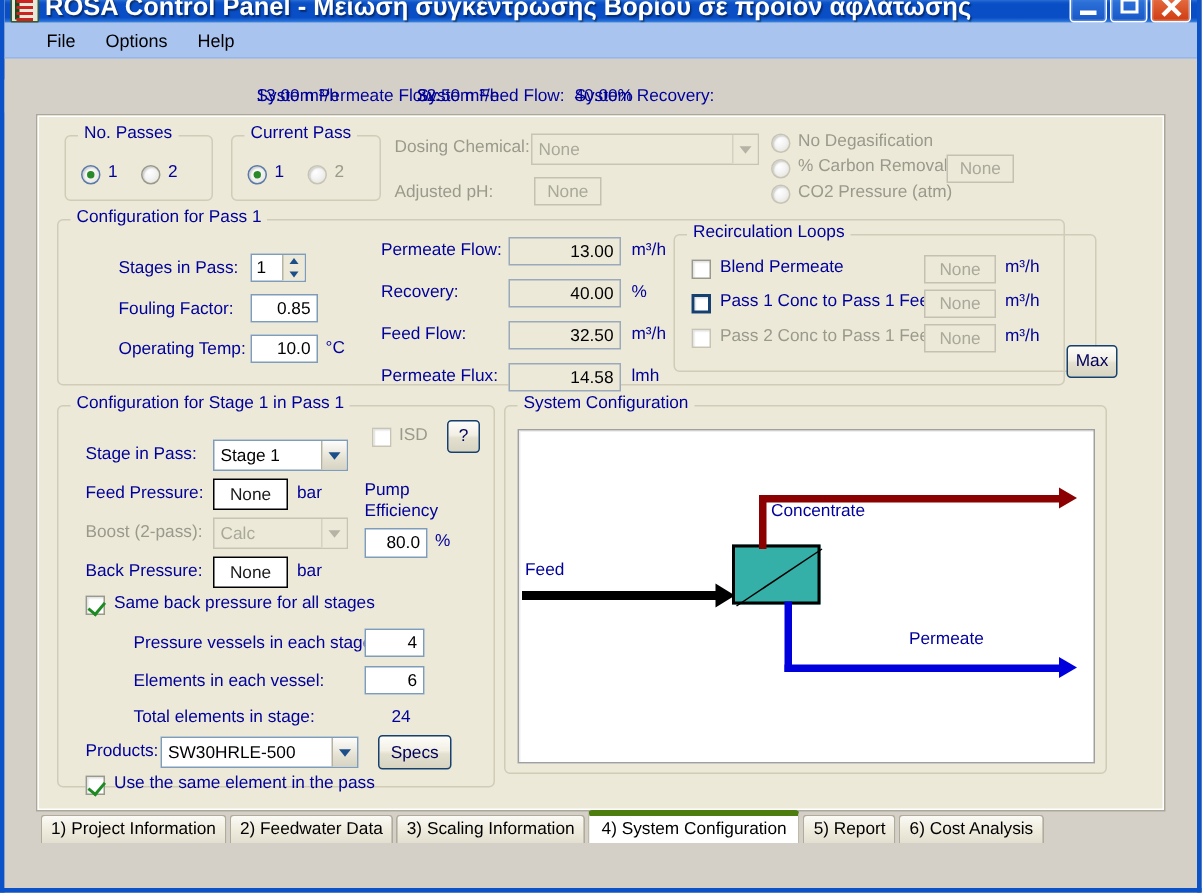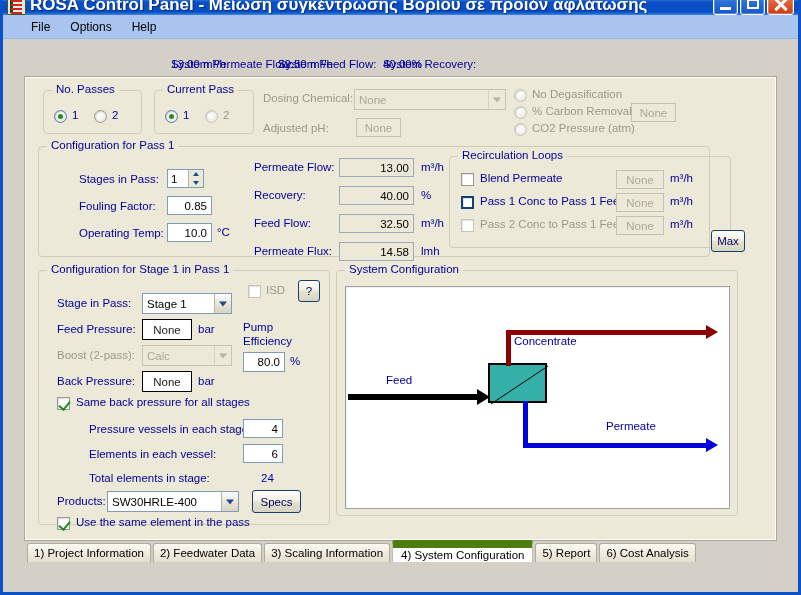--- a/index.html
+++ b/index.html
@@ -326,21 +326,21 @@
     border-radius: 3px 3px 0 0;
     padding: 0 6px;
     display: flex; align-items: center;
     color: #000; white-space: nowrap;
     margin-right: 2px;
   }
   .tab.active {
     height: 22px;
     background: #ffffff;
     border: 1px solid #c0bcac;
-    border-top: 8px solid #4d7c0f;
+    border-top: 4px solid #4d7c0f;
     border-bottom: none;
     font-weight: normal;
     margin: 0 2px 0 0;
     padding: 0 8px;
   }
 
   
   #statusbar {
     position: absolute;
     left: 3px; right: 3px; bottom: 3px;
@@ -551,39 +551,39 @@
         <div class="tb" style="left:204px; top:148px; width:40px;">4</div>
 
         <div class="lbl" style="left:50px; top:177px;">Elements in each vessel:</div>
         <div class="tb" style="left:204px; top:173px; width:40px;">6</div>
 
         <div class="lbl" style="left:50px; top:201px;">Total elements in stage:</div>
         <div class="lbl" style="left:222px; top:201px;">24</div>
 
         <div class="lbl" style="left:18px; top:224px;">Products:</div>
         <div class="combo" style="left:68px; top:220px; width:132px;">
-          <span class="ctext">SW30HRLE-400</span>
+          <span class="ctext">SW30HRLE-500</span>
           <span class="carrow"></span>
         </div>
         <div class="btn" style="left:213px; top:219px; width:49px; height:23px;">Specs</div>
 
         <div class="cb on" style="left:18px; top:246px;"></div>
         <div class="lbl" style="left:37px; top:245px;">Use the same element in the pass</div>
       </div>
 
       <div class="gb" style="left:310px; top:192px; width:402px; height:246px;">
         <div class="gbt">System Configuration</div>
 
         <div id="diagram" style="left:8px; top:15px; width:385px; height:223px;">
 
           <div class="ln" style="left:2px; top:107px; width:131px; height:6px; background:#000;"></div>
           <div class="ln" style="left:131px; top:102px; width:0; height:0;
                       border-top:8px solid transparent; border-bottom:8px solid transparent;
                       border-left:13px solid #000;"></div>
-          <div class="dlbl" style="left:4px; top:87px;margin-left:36px;">Feed</div>
+          <div class="dlbl" style="left:4px; top:87px;">Feed</div>
 
           <div class="memb" style="left:142px; top:76px; width:59px; height:40px;">
             <svg class="slash" width="63" height="44" viewBox="0 0 63 44">
               <line x1="3" y1="41" x2="60" y2="3" stroke="#000" stroke-width="1"></line>
             </svg>
           </div>
 
           <div class="ln" style="left:160px; top:43px; width:5px; height:36px; background:#8b0000;"></div>
           <div class="ln" style="left:160px; top:43px; width:204px; height:5px; background:#8b0000;"></div>
           <div class="ln" style="left:360px; top:38px; width:0; height:0;

